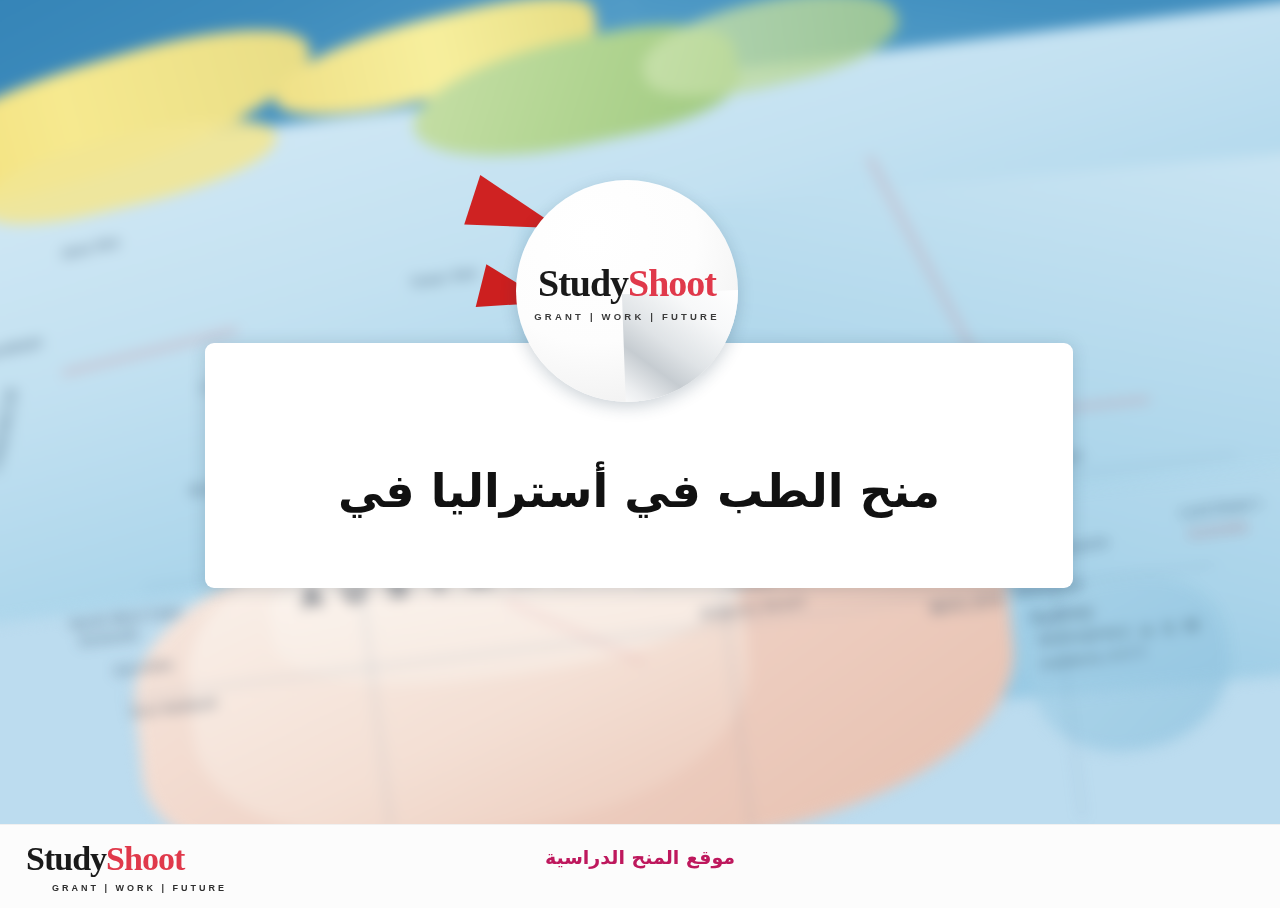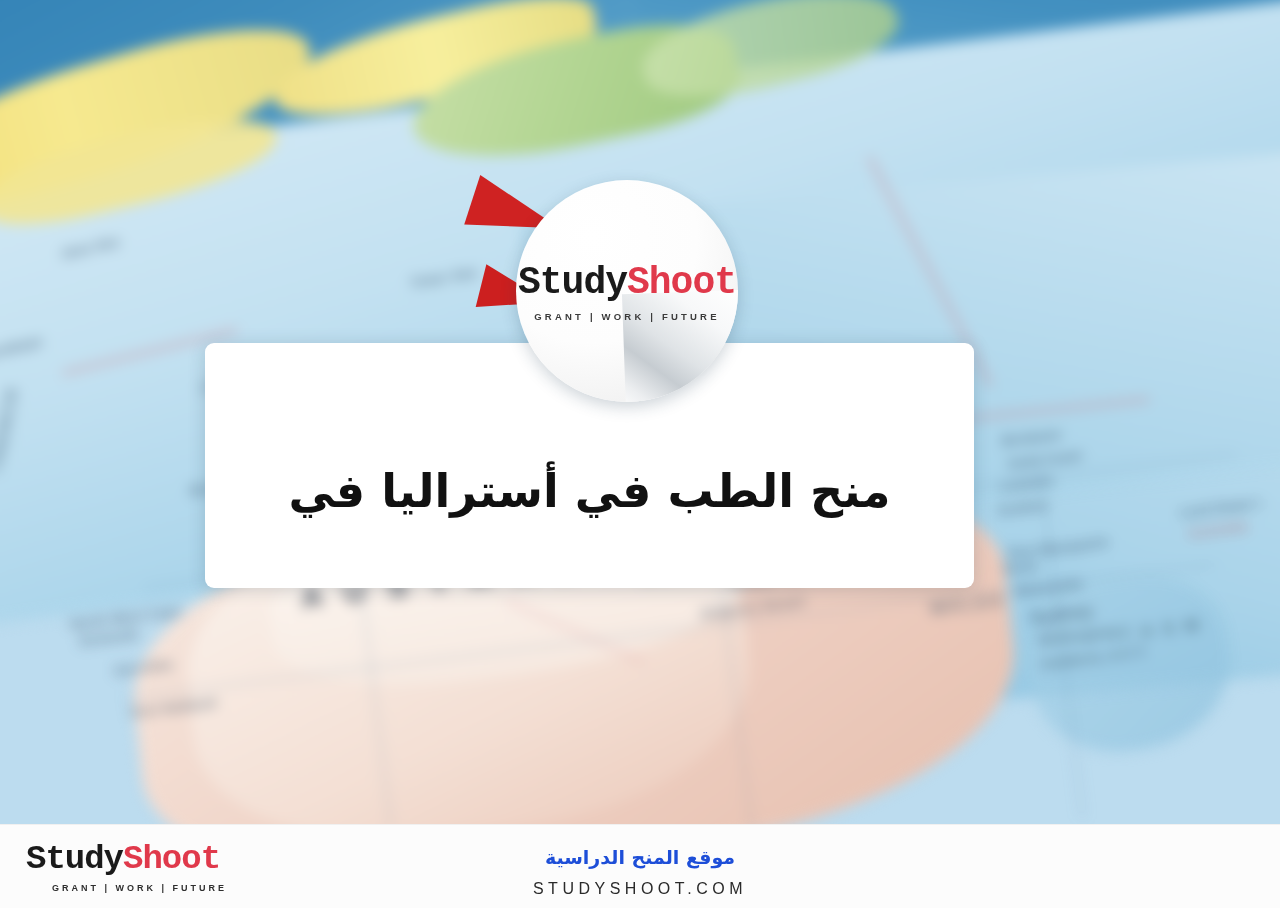--- a/index.html
+++ b/index.html
@@ -178,21 +178,21 @@
     font-family: "Liberation Sans", sans-serif;
   }
   .ml-text.big { font-size: 30px; letter-spacing: 7px; color: rgba(25,40,60,.72); }
   .ml-text.mid { font-size: 17px; letter-spacing: 3px; color: rgba(40,70,95,.6); }
 
   
   .title-card {
     position: absolute;
     left: 205px;
     top: 343px;
-    width: 769px;
+    width: 868px;
     height: 245px;
     background: #ffffff;
     border-radius: 9px;
     box-shadow: 0 2px 18px rgba(20, 50, 70, .18);
     display: flex;
     align-items: center;
     justify-content: center;
   }
   .title-text {
     direction: rtl;
@@ -268,21 +268,21 @@
   .sticker-logo {
     position: absolute;
     left: 0;
     top: 84px;
     width: 222px;
     text-align: center;
   }
 
   
   .wordmark {
-    font-family: Liberation Mono, monospace;
+    font-family: Liberation Serif, serif;
     font-weight: 700;
     letter-spacing: -1px;
     line-height: 1;
     white-space: nowrap;
   }
   .wordmark .w-study { color: #1a1a1a; }
   .wordmark .w-shoot { color: #e0394b; }
   .tagline {
     font-family: "Liberation Sans", sans-serif;
     font-weight: 700;
@@ -325,21 +325,21 @@
     left: 0;
     top: 22px;
     width: 1280px;
     text-align: center;
   }
   .footer-ar {
     direction: rtl;
     font-family: "DejaVu Sans", sans-serif;
     font-weight: 700;
     font-size: 19px;
-    color: #1d4ed8;
+    color: #be185d;
     line-height: 1.1;
   }
   .footer-url {
     font-family: "Liberation Sans", sans-serif;
     font-size: 16px;
     letter-spacing: 4.5px;
     color: #2a2a2a;
     margin-top: 12px;
   }
 </style>
@@ -432,17 +432,16 @@
     </div>
   </div>
 
   <div class="footer">
     <div class="footer-logo">
       <div class="wordmark"><span class="w-study">Study</span><span class="w-shoot">Shoot</span></div>
       <div class="tagline">GRANT  |  WORK  |  FUTURE</div>
     </div>
     <div class="footer-center">
       <div class="footer-ar">موقع المنح الدراسية</div>
-      <div class="footer-url">STUDYSHOOT.COM</div>
     </div>
   </div>
 
 </div>
 
 </body></html>

